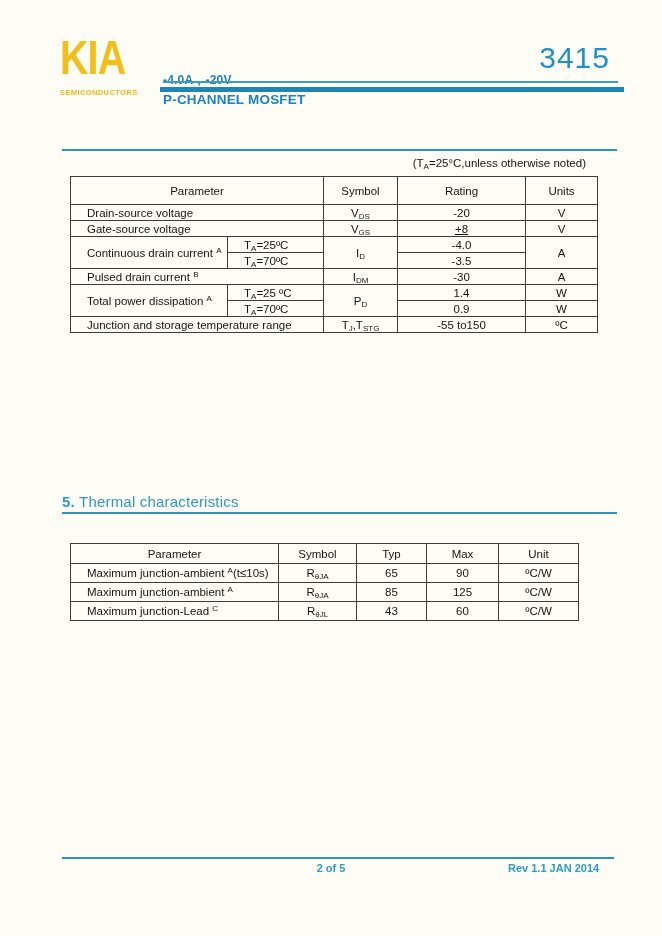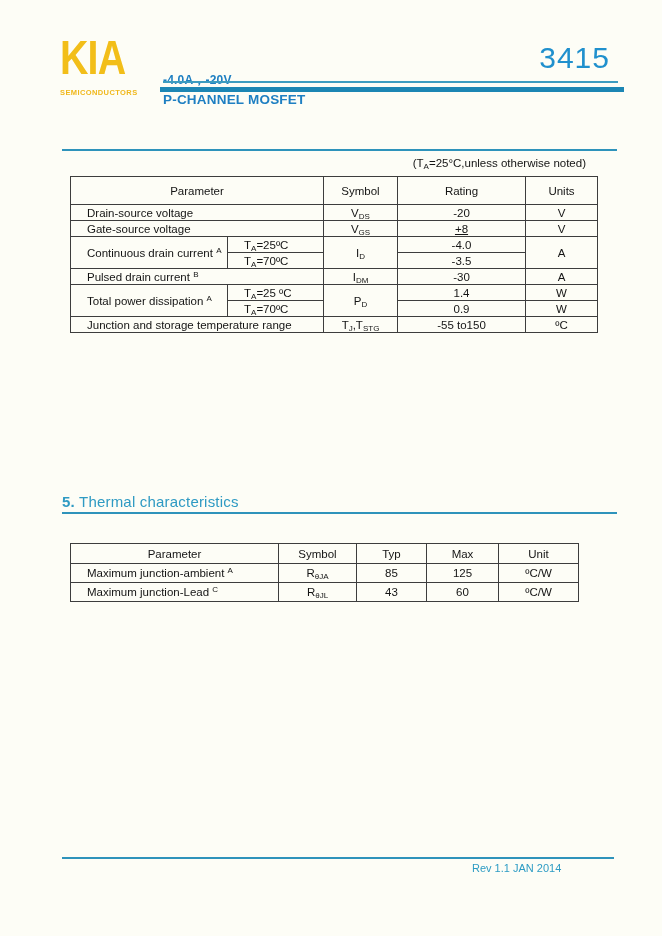--- a/index.html
+++ b/index.html
@@ -39,21 +39,21 @@
   #thermal-table{position:absolute;left:70px;top:543px;}
   #thermal-table .hrow td{height:19px;}
   #thermal-table .r td{height:18px;}
   sub{font-size:8px;vertical-align:-2px;line-height:0;}
   sup{font-size:8px;vertical-align:4px;line-height:0;}
   .u{text-decoration:underline;}
   
   .footer-rule{position:absolute;left:62px;top:857px;width:552px;height:2px;background:#2e93bb;}
   .footer-page{position:absolute;left:0;top:862px;width:662px;text-align:center;
     font-size:11px;font-weight:bold;color:#2e9cc4;}
-  .footer-rev{position:absolute;left:472px;top:862px;font-size:11px;font-weight:normal;color:#2e9cc4;}
+  .footer-rev{position:absolute;left:508px;top:862px;font-size:11px;font-weight:bold;color:#2e9cc4;}
 </style>
 </head>
 <body>
 
 <div class="page">
 
   <div class="logo">
     <div class="logo-text">KIA</div>
     <div class="logo-sub">SEMICONDUCTORS</div>
   </div>
@@ -149,32 +149,40 @@
       </colgroup>
     <tbody>
         <tr class="hrow">
       <td class="c">Parameter</td>
       <td class="c">Symbol</td>
       <td class="c">Typ</td>
       <td class="c">Max</td>
       <td class="c">Unit</td>
     </tr>
     <tr class="r">
+      <td class="pl"><span>Maximum junction-ambient </span><sup>A</sup><span>(t≤10s)</span></td>
+      <td class="c"><span>R</span><sub>θJA</sub></td>
+      <td class="c">65</td>
+      <td class="c">90</td>
+      <td class="c">ºC/W</td>
+    </tr>
+    <tr class="r">
       <td class="pl"><span>Maximum junction-ambient </span><sup>A</sup><span></span></td>
       <td class="c"><span>R</span><sub>θJA</sub></td>
       <td class="c">85</td>
       <td class="c">125</td>
       <td class="c">ºC/W</td>
     </tr>
     <tr class="r">
       <td class="pl"><span>Maximum junction-Lead </span><sup>C</sup><span></span></td>
       <td class="c"><span>R</span><sub>θJL</sub></td>
       <td class="c">43</td>
       <td class="c">60</td>
       <td class="c">ºC/W</td>
     </tr>
   </tbody>
     </table>
 
   <div class="footer-rule"></div>
+  <div class="footer-page">2 of 5</div>
   <div class="footer-rev">Rev 1.1 JAN 2014</div>
 
 </div>
 
 </body></html>

